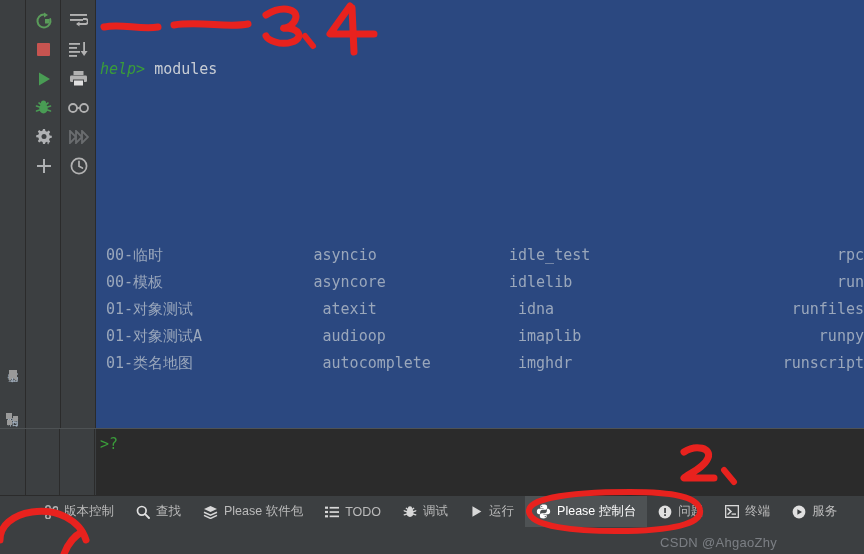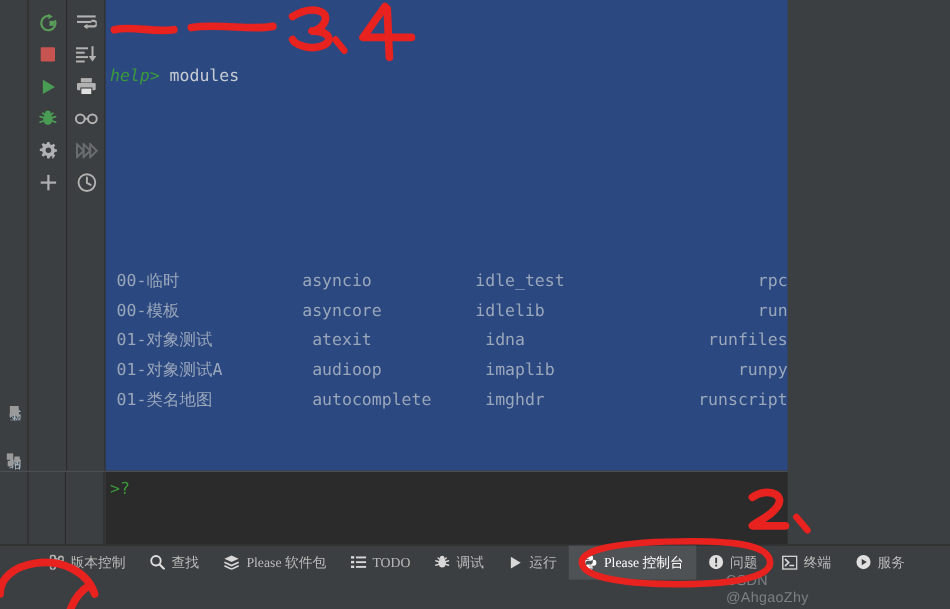--- a/index.html
+++ b/index.html
@@ -2,21 +2,21 @@
 <html><head>
 <meta charset="utf-8">
 <style>
   * { box-sizing: border-box; margin: 0; padding: 0; }
   html, body {
     width: 864px; height: 554px;
     background: #3c3f41;
     font-family: "Liberation Sans", sans-serif;
     overflow: hidden;
   }
-  #root { position: relative; width: 716px; height: 554px; border-radius: 13px; }
+  #root { position: relative; width: 864px; height: 554px; border-radius: 13px; }
 
   
   .left-strip {
     position: absolute; left: 0; top: 0; width: 26px; height: 500px;
     background: #3c3f41; border-right: 1px solid #2b2b2b;
     display: flex; flex-direction: column; align-items: center;
   }
   .vtool {
     writing-mode: vertical-rl; text-orientation: upright;
     color: #a9b7c6; font-size: 11px; letter-spacing: 1px;
@@ -72,21 +72,21 @@
     display: flex;
   }
   .il-col { width: 26px; border-right: 1px solid #2b2b2b; }
   .il-col.b { width: 35px; }
   .il-col.c { width: 34px; border-right: 1px solid #2b2b2b;}
 
   
   .bottombar {
     position: absolute; left: 0; bottom: 28px; width: 864px; height: 31px;
     background: #3c3f41; border-top: 1px solid #2b2b2b;
-    display: flex; align-items: center; padding-left: 34px; gap: 0; font-family: Liberation Serif, serif;
+    display: flex; align-items: flex-start; padding-left: 34px; gap: 0;
   }
   .btab {
     display: flex; align-items: center; gap: 6px;
     height: 31px; padding: 0 11px; cursor: pointer;
     color: #bbbbbb; font-size: 12.5px; white-space: nowrap;
   }
   .btab.active { background: #4e5254; color: #ffffff; }
   .btab svg { flex: 0 0 auto; }
 
   

